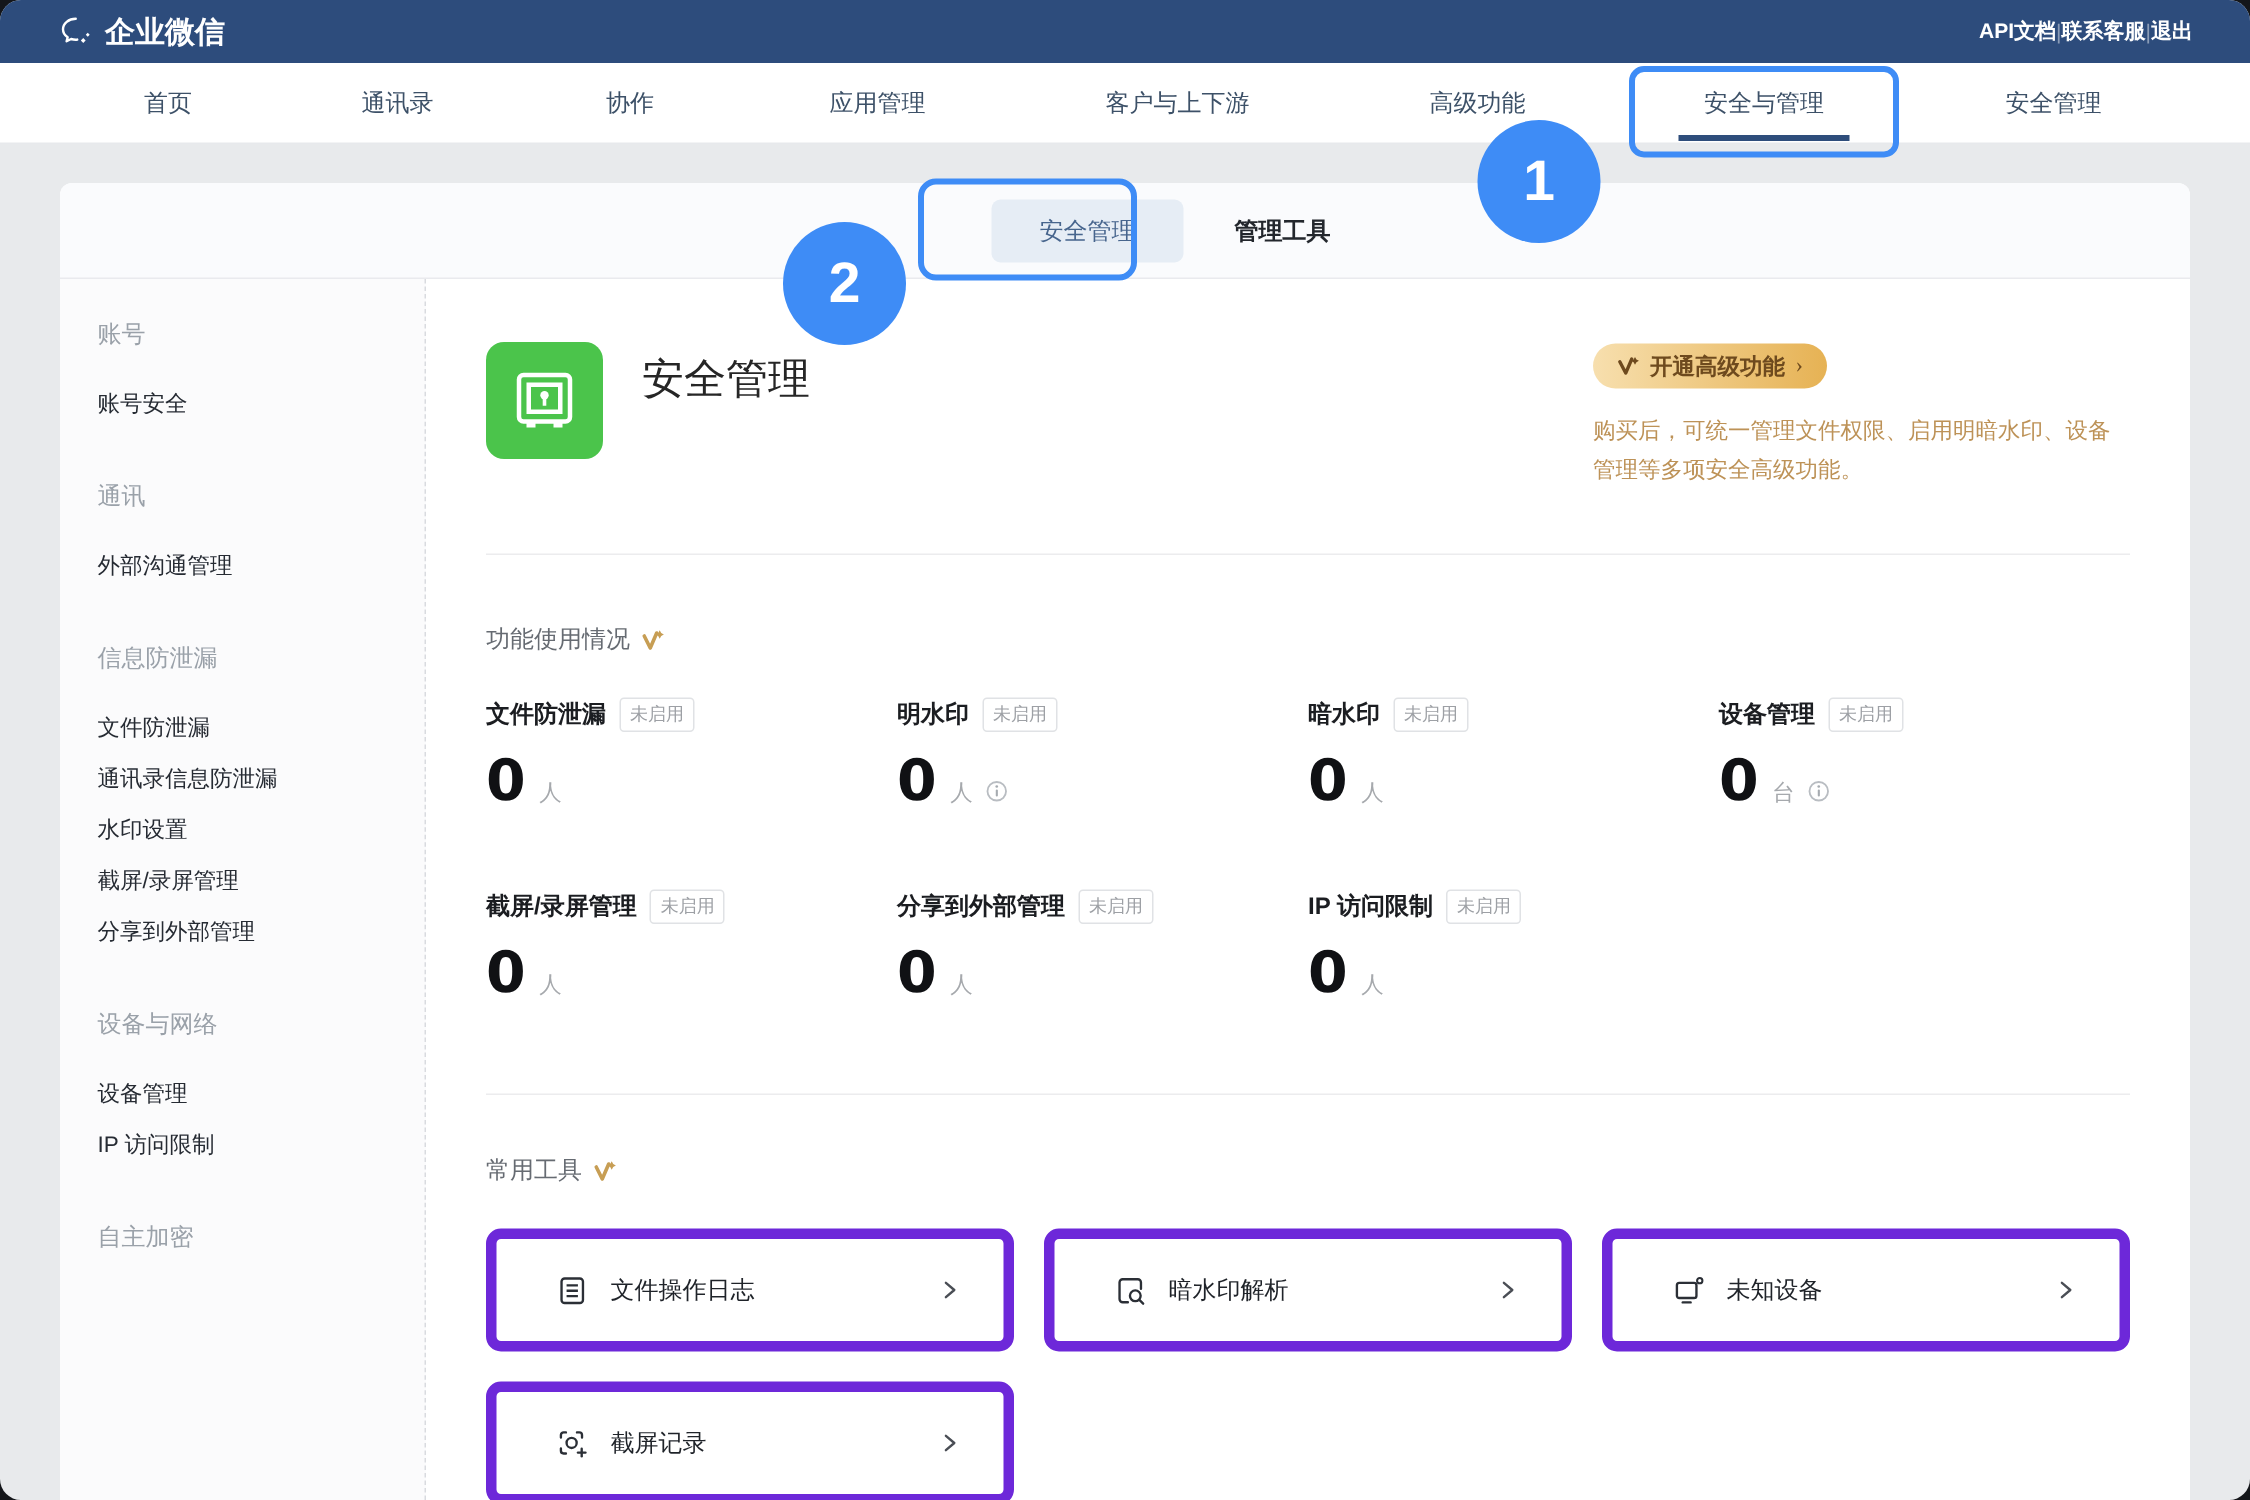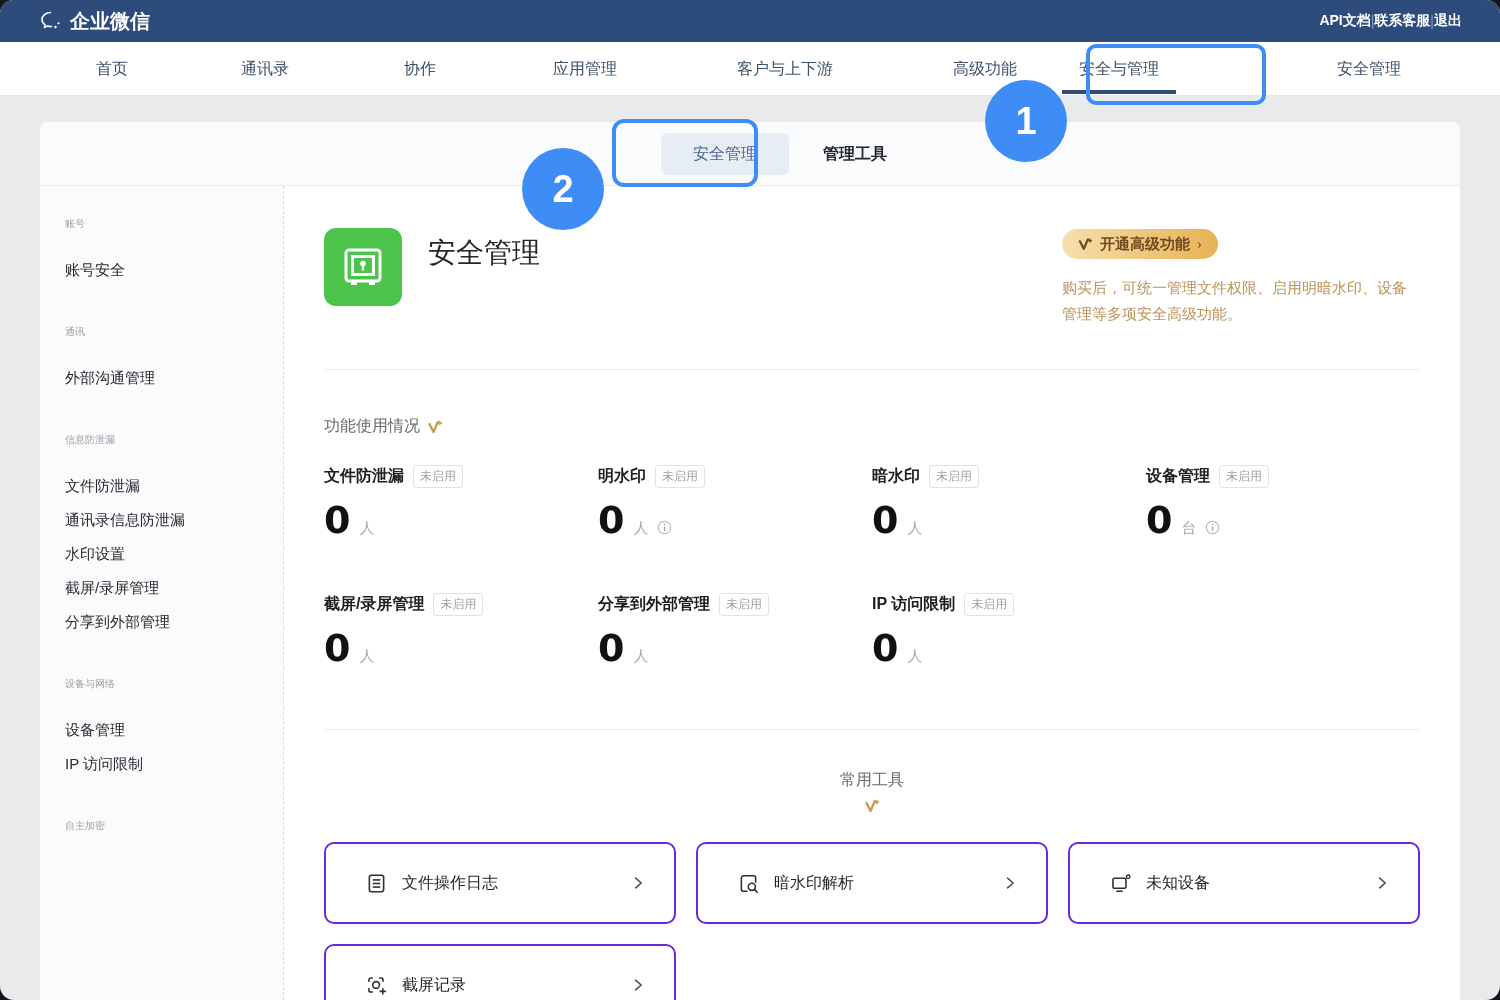--- a/index.html
+++ b/index.html
@@ -16,21 +16,21 @@
   .topbar-links .sep { color:rgba(255,255,255,.45); font-weight:normal; }
 
   
   .navbar { position:absolute; left:0; top:42px; width:100%; height:54px; background:#fff;
             border-bottom:1px solid #e7e9ec; }
   .nav-item { position:absolute; top:0; height:54px; display:flex; align-items:center;
               transform:translateX(-50%); color:#3d5168; font-size:16px; cursor:pointer; white-space:nowrap; }
   .nav-item:nth-child(1){left:112px} .nav-item:nth-child(2){left:265px}
   .nav-item:nth-child(3){left:420px} .nav-item:nth-child(4){left:585px}
   .nav-item:nth-child(5){left:785px} .nav-item:nth-child(6){left:985px}
-  .nav-item:nth-child(7){left:1119px} .nav-item:nth-child(8){left:1369px}
+  .nav-item:nth-child(7){left:1176px} .nav-item:nth-child(8){left:1369px}
   .nav-item.active::after { content:""; position:absolute; left:50%; transform:translateX(-50%);
               bottom:2px; width:114px; height:4px; background:#2e4d7b; }
 
   
   .card { position:absolute; left:40px; top:122px; width:1420px; height:878px;
           background:#fff; border-radius:8px 8px 0 0; overflow:hidden; }
 
   
   .subtab-row { position:relative; height:64px; background:#fafbfd; border-bottom:1px solid #e9eaee; }
   .subtab-pill { position:absolute; left:621px; top:11px; width:128px; height:42px;
@@ -41,21 +41,21 @@
 
   .card-body { display:flex; height:814px; }
 
   
   .sidebar { width:244px; height:100%; background:#fbfbfc; border-right:1px dashed #d9dbdf;
              overflow:hidden; flex:none; }
   .side-selected { margin-top:17px; height:47px; background:#4a78ae; color:#fff; font-size:16px;
                    display:flex; align-items:center; padding-left:25px; cursor:pointer; }
   .side-group { margin-top:42px; }
   .side-group.first { margin-top:28px; }
-  .side-heading { padding-left:25px; height:20px; line-height:20px; color:#9aa1a9; font-size:10px; }
+  .side-heading { padding-left:25px; height:20px; line-height:20px; color:#9aa1a9; font-size:16px; }
   .side-item { margin-top:26px; padding-left:25px; height:20px; line-height:20px;
                color:#262b33; font-size:15px; cursor:pointer; }
   .side-item + .side-item { margin-top:14px; }
 
   
   .main { flex:1; padding:42px 40px 0 40px; position:relative; }
 
   .hero { display:flex; align-items:flex-start; }
   .hero-icon { width:78px; height:78px; border-radius:12px; background:#4bc44b; flex:none;
                display:flex; align-items:center; justify-content:center; }
@@ -70,35 +70,35 @@
                font-family:Liberation Serif, serif; }
   .promo-btn .arr { font-weight:normal; font-size:15px; }
   .promo-desc { margin-top:16px; font-size:15px; line-height:1.75; color:#bd9257; }
 
   .divider { height:1px; background:#ececee; }
   .div-1 { margin-top:63px; }
   .div-2 { margin-top:40px; }
 
   .sect-head { display:flex; align-items:center; gap:7px; font-size:16px; color:#666b72; }
   .usage-head { margin-top:46px; }
-  .tools-head { margin-top:40px;flex-direction:column; }
+  .tools-head { margin-top:40px; }
 
   .stats-grid { display:grid; grid-template-columns:repeat(4,1fr); margin-top:28px; row-gap:32px; }
   .stat { min-height:96px; }
   .stat-label-row { display:flex; align-items:center; gap:9px; }
   .stat-label { font-size:16px; font-weight:bold; color:#1b1d21; }
   .stat-badge { font-size:12px; color:#9da0a5; border:1px solid #e0e2e5; border-radius:3px;
                 padding:2px 6px; background:#fff; }
   .stat-value-row { margin-top:10px; display:flex; align-items:baseline; gap:9px; }
   .stat-value { font-size:38px; font-weight:bold; color:#101114; font-family:"DejaVu Sans",sans-serif; }
   .stat-unit { font-size:15px; color:#a6a9ad; }
   .info-ic { position:relative; top:2px; cursor:pointer; }
 
   .tools-grid { display:grid; grid-template-columns:repeat(3,352px); gap:20px; margin-top:28px; }
-  .tool-card { height:82px; border:2px solid #6d28d9; border-radius:10px; background:#fff;
+  .tool-card { height:82px; border:7px solid #6d28d9; border-radius:10px; background:#fff;
                display:flex; align-items:center; padding:0 28px 0 40px; cursor:pointer; }
   .tool-label { margin-left:15px; font-size:16px; color:#1f2329; }
   .tool-chev { margin-left:auto; display:flex; }
 
   
   .hl-rect { position:absolute; border:4px solid #3e8cf6; border-radius:10px; z-index:40; pointer-events:none; }
   .hl-1 { left:1086px; top:44px; width:180px; height:61px; }
   .hl-2 { left:612px; top:119px; width:146px; height:68px; border-radius:12px; }
   .step-badge { position:absolute; width:82px; height:82px; border-radius:50%; background:#3e8cf6;
                 color:#fff; font-size:38px; font-weight:bold; display:flex; align-items:center;

